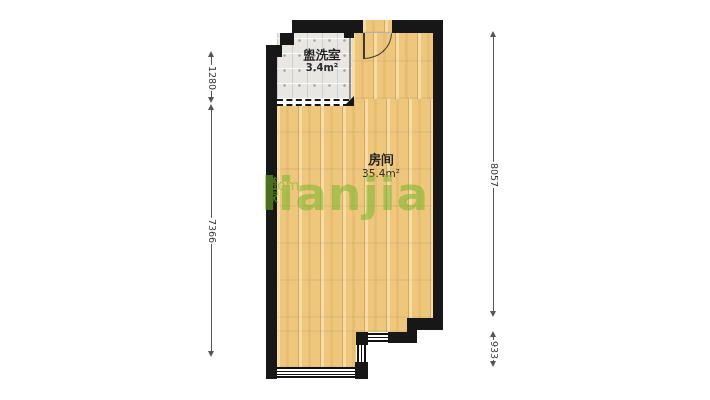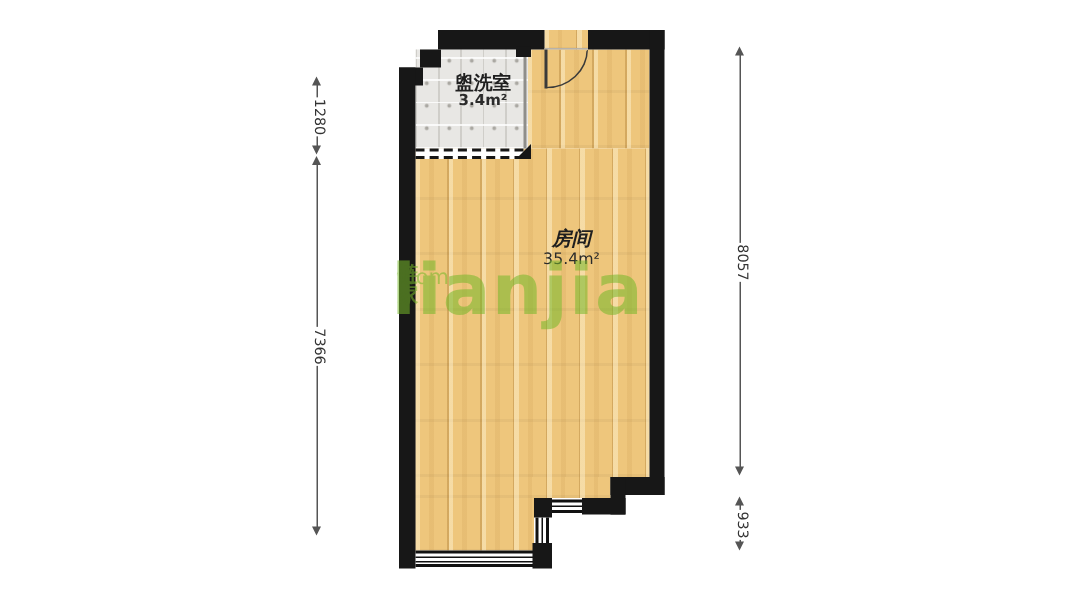--- a/index.html
+++ b/index.html
@@ -72,21 +72,21 @@
   .door-sill{left:363px;top:32px;width:29px;height:1px;background:#b7b2aa;}
   .door-leaf{left:363px;top:33px;width:2px;height:26px;background:#3a3a3a;}
   .door-arc{left:364px;top:33px;width:28px;height:26px;
     border:1.4px solid rgba(0,0,0,0);border-right-color:#3a3a3a;border-bottom-color:#3a3a3a;
     border-bottom-right-radius:100% 100%;}
 
   
   .lbl{text-align:center;color:#1f1f1f;line-height:1;}
   .washroom-name{left:282px;top:49px;width:80px;font-size:12.5px;font-weight:600;}
   .washroom-area{left:282px;top:63px;width:80px;font-size:10px;color:#2b2b2b;font-weight:bold;}
-  .bedroom-name{left:341px;top:153px;width:80px;font-size:13px;font-weight:600;font-style:italic;}
+  .bedroom-name{left:341px;top:153px;width:80px;font-size:13px;font-weight:600;}
   .bedroom-area{left:341px;top:168px;width:80px;font-size:10.5px;color:#2b2b2b;}
 
   
   .dimline{width:1px;background:#555;}
   .dl-1280{left:211px;top:55px;height:46px;}
   .dl-7366{left:211px;top:107px;height:248px;}
   .dl-8057{left:493px;top:35px;height:280px;}
   .dl-933{left:493px;top:335px;height:30px;}
   .arr{width:0;height:0;border-left:3px solid rgba(0,0,0,0);border-right:3px solid rgba(0,0,0,0);}
   .arr.up{border-bottom:6px solid #555;}

